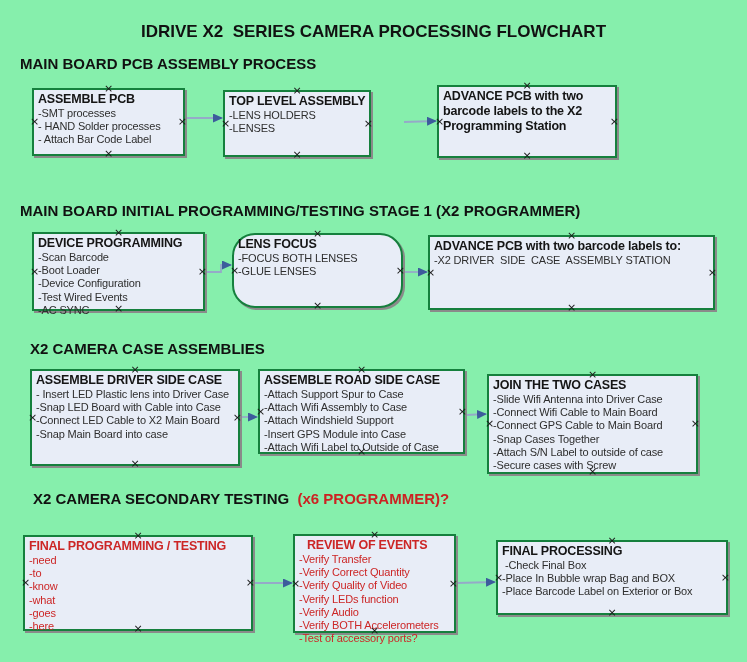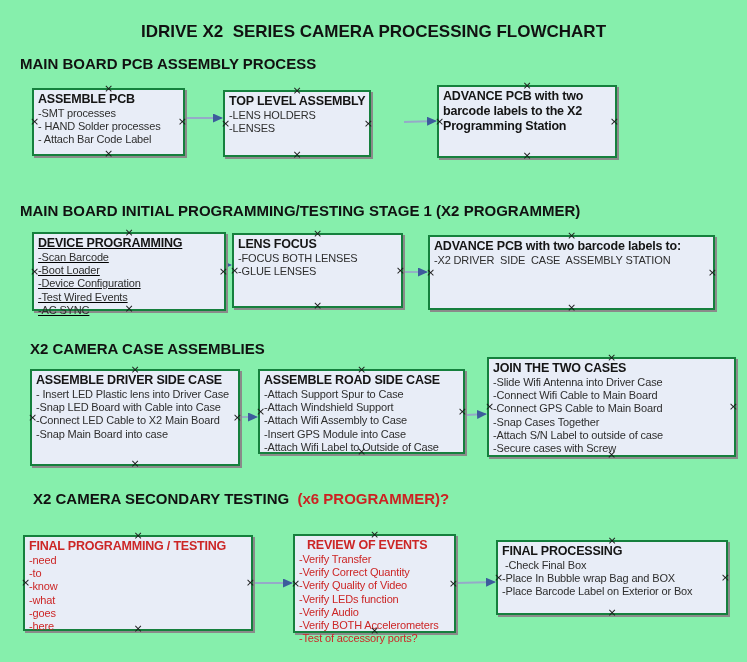--- a/index.html
+++ b/index.html
@@ -78,33 +78,33 @@
       <span class="handle e">×</span>
     </div>
     <div class="pbox" style="left: 437px; top: 85px; width: 180px; height: 73px;">
       <div class="box-title" style="white-space: normal;">ADVANCE PCB with two barcode labels to the  X2 Programming Station</div>
       <span class="handle n">×</span>
       <span class="handle s">×</span>
       <span class="handle w">×</span>
       <span class="handle e">×</span>
     </div>
     <div class="section-heading" style="left: 20px; top: 202px;"><span>MAIN BOARD INITIAL PROGRAMMING/TESTING STAGE 1 (X2 PROGRAMMER)</span></div>
-    <div class="pbox" style="left: 32px; top: 232px; width: 194px; height: 79px; text-decoration: underline;">
+    <div class="pbox" style="left: 32px; top: 232px; width: 173px; height: 79px;">
       <div class="box-title" style="white-space: pre;">DEVICE PROGRAMMING</div>
       <div class="box-item">-Scan Barcode</div>
       <div class="box-item">-Boot Loader</div>
       <div class="box-item">-Device Configuration</div>
       <div class="box-item">-Test Wired Events</div>
       <div class="box-item">-AC SYNC</div>
       <span class="handle n">×</span>
       <span class="handle s">×</span>
       <span class="handle w">×</span>
       <span class="handle e">×</span>
     </div>
-    <div class="pbox" style="left: 232px; top: 233px; width: 171px; height: 75px;">
+    <div class="pbox" style="left: 232px; top: 233px; width: 171px; height: 75px; border-radius: 23px;">
       <div class="box-title" style="white-space: pre;">LENS FOCUS</div>
       <div class="box-item">-FOCUS BOTH LENSES</div>
       <div class="box-item">-GLUE LENSES</div>
       <span class="handle n">×</span>
       <span class="handle s">×</span>
       <span class="handle w">×</span>
       <span class="handle e">×</span>
     </div>
     <div class="pbox" style="left: 428px; top: 235px; width: 287px; height: 75px;">
       <div class="box-title" style="white-space: pre;">ADVANCE PCB with two barcode labels to:</div>
@@ -122,30 +122,30 @@
       <div class="box-item">-Connect LED Cable to X2 Main Board</div>
       <div class="box-item">-Snap Main Board into case</div>
       <span class="handle n">×</span>
       <span class="handle s">×</span>
       <span class="handle w">×</span>
       <span class="handle e">×</span>
     </div>
     <div class="pbox" style="left: 258px; top: 369px; width: 207px; height: 85px;">
       <div class="box-title" style="white-space: pre;">ASSEMBLE ROAD SIDE CASE</div>
       <div class="box-item">-Attach Support Spur to Case</div>
+      <div class="box-item">-Attach Wifi Assembly to Case</div>
       <div class="box-item">-Attach Windshield Support</div>
-      <div class="box-item">-Attach Wifi Assembly to Case</div>
       <div class="box-item">-Insert GPS Module into Case</div>
       <div class="box-item">-Attach Wifi Label to Outside of Case</div>
       <span class="handle n">×</span>
       <span class="handle s">×</span>
       <span class="handle w">×</span>
       <span class="handle e">×</span>
     </div>
-    <div class="pbox" style="left: 487px; top: 357px; width: 249px; height: 100px;">
+    <div class="pbox" style="left: 487px; top: 374px; width: 211px; height: 100px;">
       <div class="box-title" style="white-space: pre;">JOIN THE TWO CASES</div>
       <div class="box-item">-Slide Wifi Antenna into Driver Case</div>
       <div class="box-item">-Connect Wifi Cable to Main Board</div>
       <div class="box-item">-Connect GPS Cable to Main Board</div>
       <div class="box-item">-Snap Cases Together</div>
       <div class="box-item">-Attach S/N Label to outside of case</div>
       <div class="box-item">-Secure cases with Screw</div>
       <span class="handle n">×</span>
       <span class="handle s">×</span>
       <span class="handle w">×</span>

